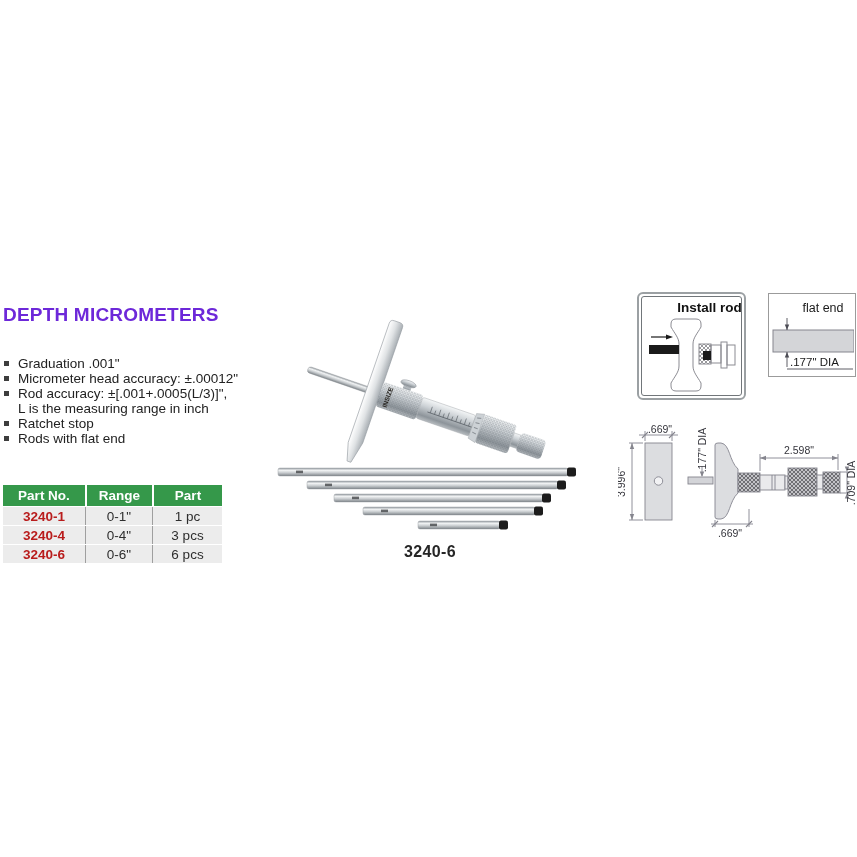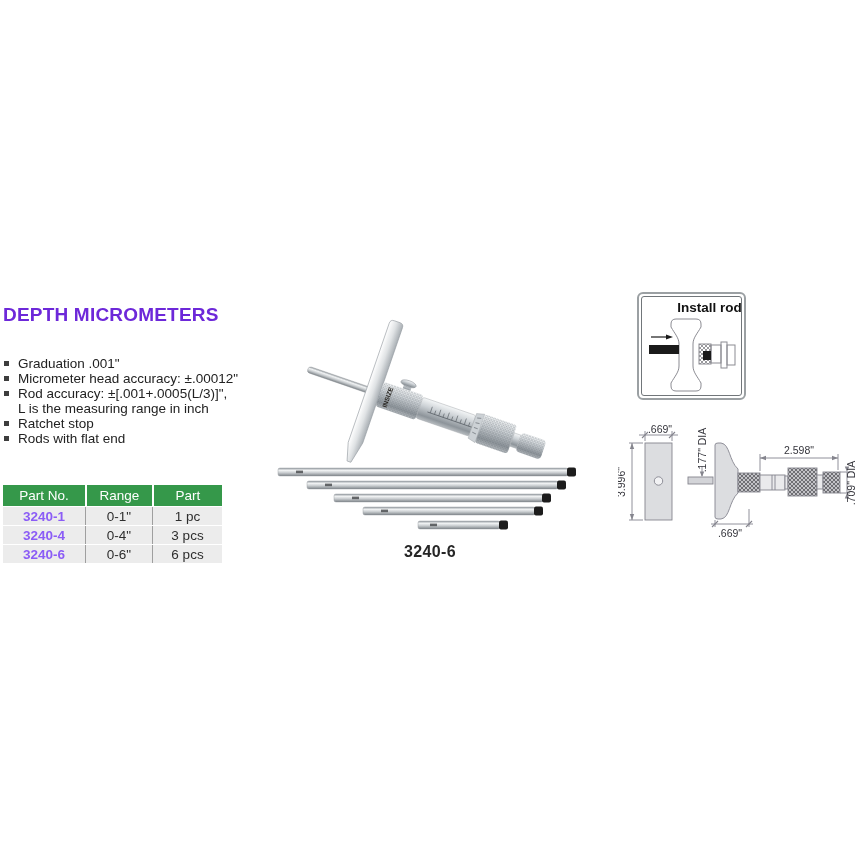--- a/index.html
+++ b/index.html
@@ -8,28 +8,28 @@
   .title{position:absolute;left:3px;top:291px;font-size:19px;font-weight:bold;
          letter-spacing:.2px;color:#6d28d9;white-space:nowrap;}
   .features{position:absolute;left:3px;top:356px;list-style:none;margin:0;padding:0;}
   .features li{position:relative;height:15px;line-height:15px;font-size:13.5px;color:#222;
                padding-left:15px;white-space:nowrap;}
   .features li .sq{position:absolute;left:1px;top:5px;width:5px;height:5px;background:#3d3d3d;}
   
   .spec{position:absolute;left:3px;top:485px;width:219px;}
   .spec .hdr,.spec .row{display:grid;grid-template-columns:82px 67px 70px;}
   .spec .hdr{height:21px;}
-  .spec .hdr div{background:#35984a;color:#fff;font-weight:normal;font-size:13.5px;
+  .spec .hdr div{background:#35984a;color:#fff;font-weight:bold;font-size:13.5px;
                  display:flex;align-items:center;justify-content:center;}
   .spec .hdr div + div{border-left:2px solid #fff;}
   .spec .row{height:18px;margin-top:1px;}
   .spec .row div{background:#ececec;font-size:13.5px;color:#2e2e2e;
                  display:flex;align-items:center;justify-content:center;}
   .spec .row div + div{border-left:1px solid #9f9f9f;}
-  .spec .row .pn{font-weight:bold;color:#8b5cf6;}
+  .spec .row .pn{font-weight:bold;color:#b91c1c;}
   
   .photo{position:absolute;left:270px;top:312px;width:320px;height:230px;}
   .caption{position:absolute;left:350px;top:543px;width:160px;text-align:center;
            font-size:16px;font-weight:bold;color:#262626;letter-spacing:.4px;}
   
   .installBox{position:absolute;left:637px;top:292px;width:109px;height:108px;
               border:2px solid #9ba0a3;border-radius:6px;box-sizing:border-box;background:#fff;}
   .installBox .inner{position:absolute;inset:2px;border:1px solid #71767a;border-radius:3px;}
   .installBox .btitle{position:absolute;left:0;right:0;top:6px;text-align:center;
                       font-size:13.5px;font-weight:bold;color:#111;padding-left:36px;}
@@ -198,20 +198,34 @@
       </g>
       <rect x="7" y="27" width="30" height="9" fill="#1a1a1a"></rect>
       <rect x="61" y="33" width="8" height="9" fill="#1a1a1a"></rect>
       <g>
         <line x1="9" y1="19" x2="25" y2="19" stroke="#1a1a1a" stroke-width="1.2"></line>
         <polygon points="31,19 24,16.6 24,21.4" fill="#1a1a1a"></polygon>
       </g>
     </svg>
   </div>
 
+  <div class="flatBox">
+    <svg width="85" height="81" viewBox="0 0 85 81">
+      <text x="54" y="18" text-anchor="middle" font-size="12.5" fill="#1a1a1a" font-family="Liberation Sans,sans-serif">flat end</text>
+      <rect x="4" y="36" width="81" height="22" fill="#d4d5d8" stroke="#85858e" stroke-width="1"></rect>
+      <g stroke="#4c4c55" stroke-width="0.9">
+        <line x1="18" y1="24" x2="18" y2="36"></line>
+        <line x1="18" y1="58" x2="18" y2="73"></line>
+      </g>
+      <polygon points="18,36 15.8,30.5 20.2,30.5" fill="#4c4c55"></polygon>
+      <polygon points="18,58 15.8,63.5 20.2,63.5" fill="#4c4c55"></polygon>
+      <text x="21" y="72" font-size="11.5" fill="#1a1a1a" font-family="Liberation Sans,sans-serif">.177" DIA</text>
+      <line x1="18" y1="75" x2="84" y2="75" stroke="#4c4c55" stroke-width="0.9"></line>
+    </svg>
+  </div>
 
   <svg class="dims" viewBox="0 0 239 125">
     <defs>
       <pattern id="pXh" width="4" height="4" patternUnits="userSpaceOnUse">
         <rect width="4" height="4" fill="#c3c3c7"></rect>
         <path d="M0,0 L4,4 M4,0 L0,4" stroke="#4a4a50" stroke-width="0.7"></path>
       </pattern>
     </defs>
     <g stroke="#85858e" stroke-width="0.9" fill="none">
 

